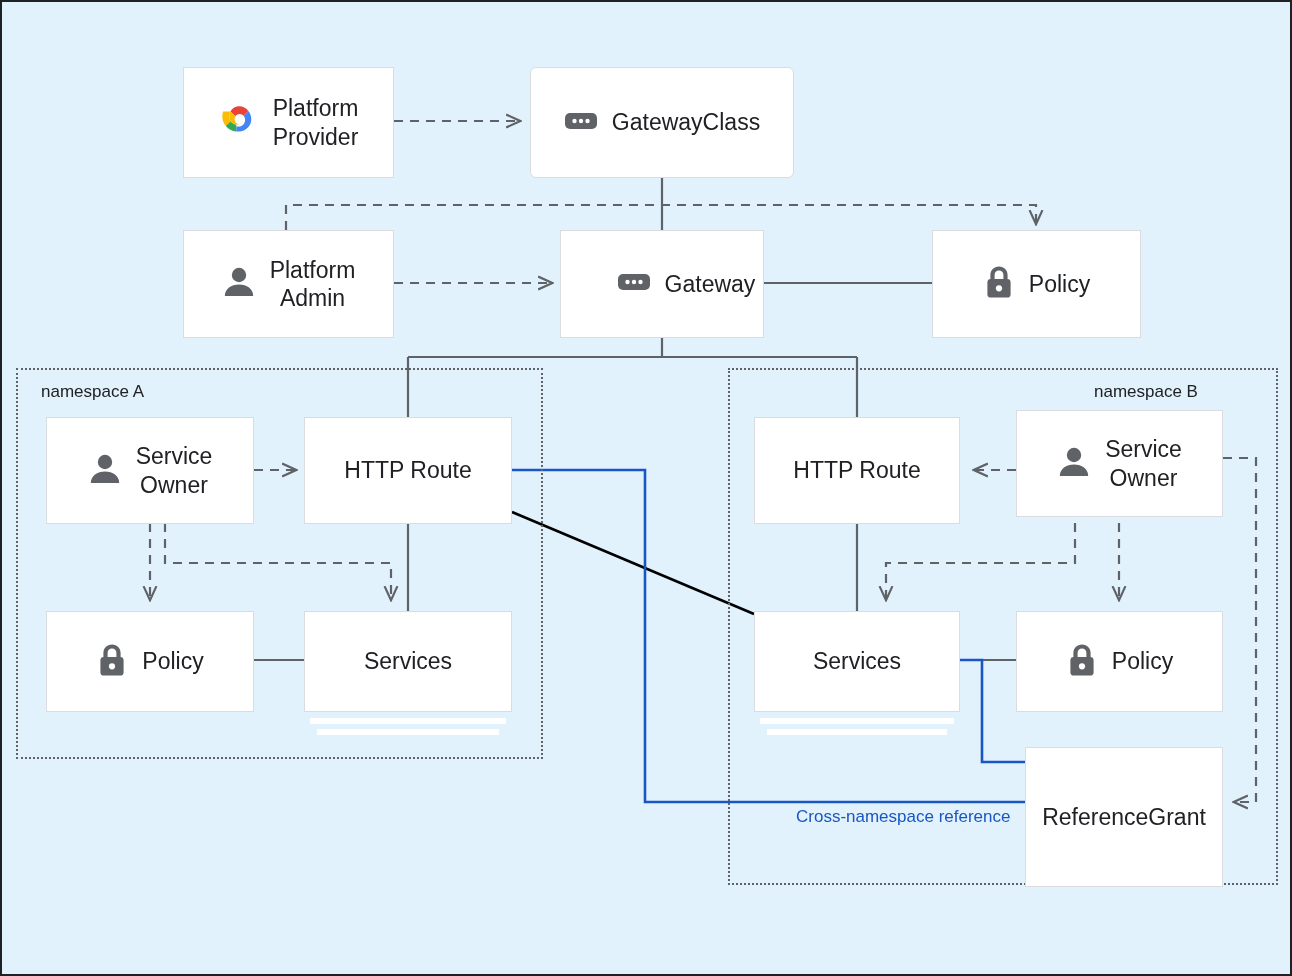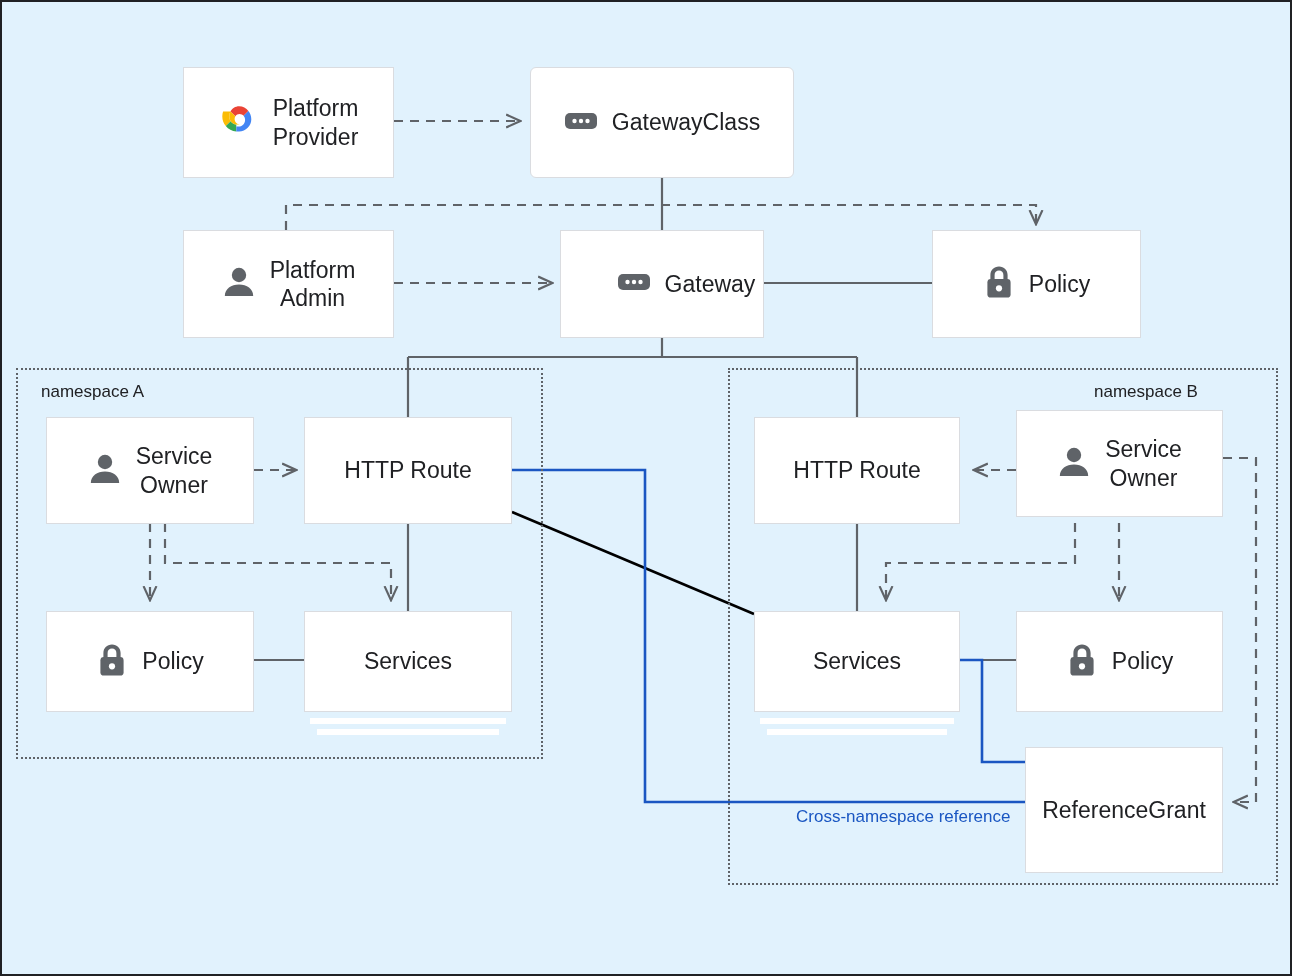--- a/index.html
+++ b/index.html
@@ -205,19 +205,19 @@
     <span class="icon">
       <svg width="32" height="36" viewBox="0 0 32 36" xmlns="http://www.w3.org/2000/svg">
         <path d="M16 2.5 C10.9 2.5 7.4 6.1 7.4 11 L7.4 16 L11.6 16 L11.6 11 C11.6 8.3 13.4 6.6 16 6.6 C18.6 6.6 20.4 8.3 20.4 11 L20.4 16 L24.6 16 L24.6 11 C24.6 6.1 21.1 2.5 16 2.5 Z" fill="#5f6368"></path>
         <rect x="4.4" y="15" width="23.2" height="18.6" rx="3.4" fill="#5f6368"></rect>
         <circle cx="16" cy="24.3" r="3.1" fill="#fff"></circle>
       </svg>
     </span>
     <span class="label">Policy</span>
   </div>
 
-  <div class="node" style="left:1023px;top:745px;width:198px;height:126px;">
+  <div class="node" style="left:1023px;top:745px;width:198px;height:140px;">
     <span class="label">ReferenceGrant</span>
   </div>
 
   <div class="xref-label" style="left:758px;top:805px;margin-left:36px;">Cross-namespace reference</div>
 
 </div>
 
 </body></html>

